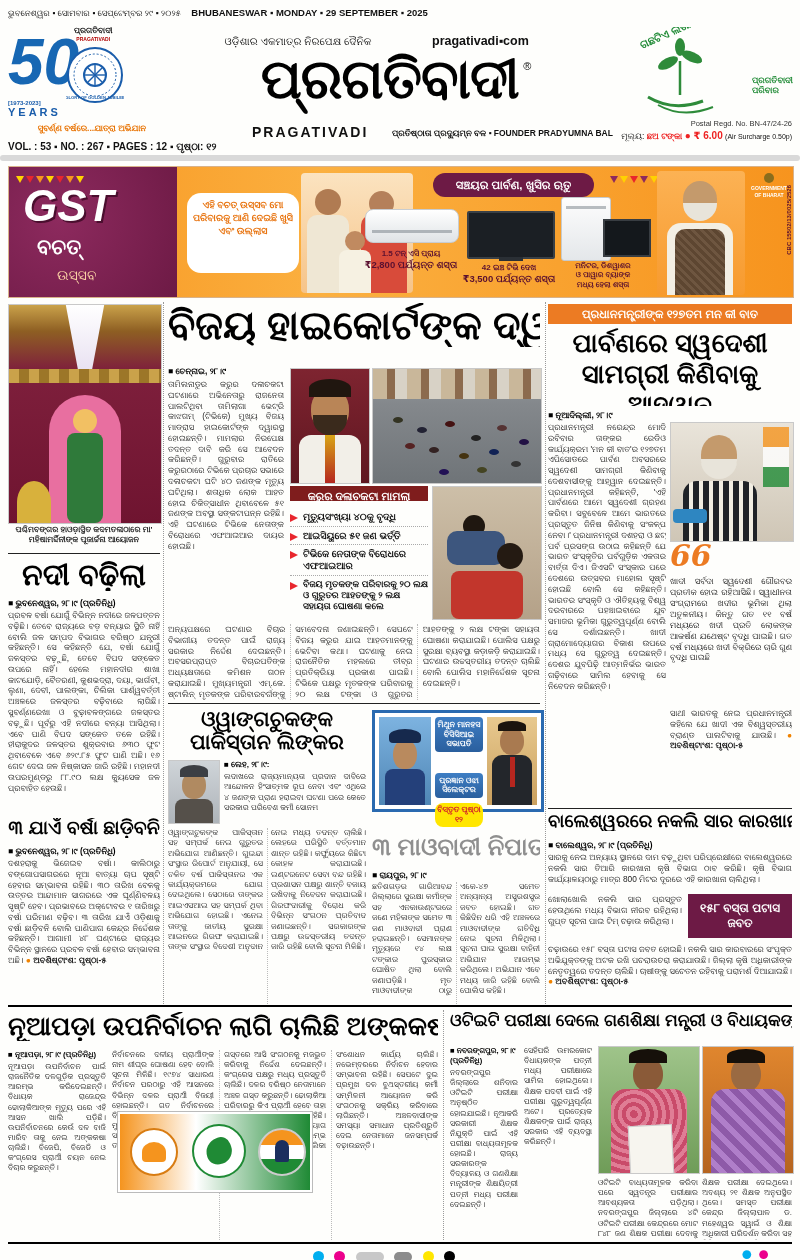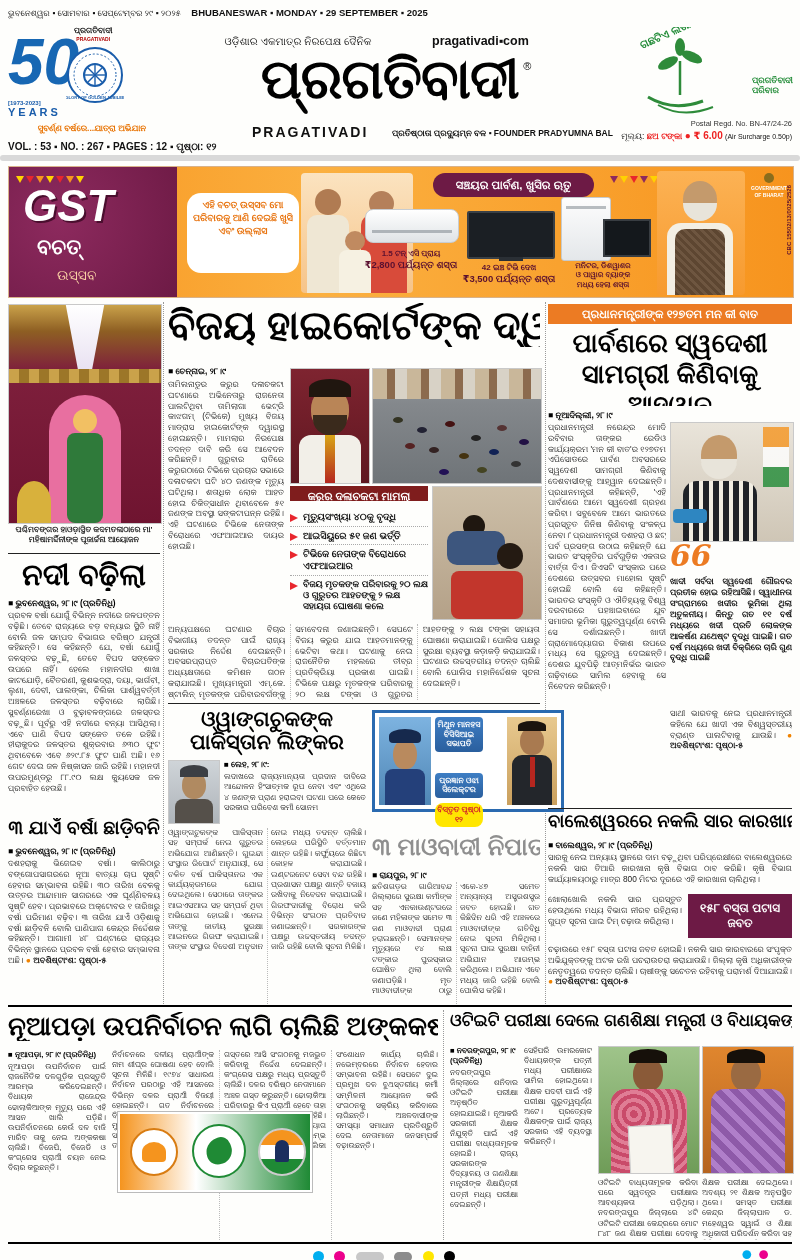--- a/index.html
+++ b/index.html
@@ -205,21 +205,21 @@
     <div class="abs" style="left:13px;top:10px;width:24px;height:28px;border-radius:50% 50% 46% 46%;background:#b08a61;"></div>
     <div class="abs" style="left:11px;top:4px;width:28px;height:12px;border-radius:50% 50% 0 0;background:#3c3f44;"></div>
     <div class="abs" style="left:6px;top:38px;width:38px;height:24px;border-radius:8px 8px 0 0;background:#55504a;"></div>
   </div>
   <div class="abs" style="left:224px;top:760px;width:142px;height:64px;">
     <div class="byline" style="font-size:8px;">■ ଲେହ, ୨୮।୯:</div>
     <div class="body-txt" style="font-size:7.9px;height:50px;">ଲଦାଖରେ ରାଜ୍ୟମାନ୍ୟତା ପ୍ରଦାନ ଦାବିରେ ଆନ୍ଦୋଳନ ହିଂସାତ୍ମକ ରୂପ ନେବା ଏବଂ ଏଥିରେ ୪ ଜଣଙ୍କ ପ୍ରାଣ ହରାଇବା ଘଟଣା ପରେ କେତେ ସରକାର ପରିବେଶ କର୍ମୀ ସୋନମ</div>
   </div>
   <div class="abs body-txt cols2" style="left:168px;top:828px;width:198px;height:176px;font-size:8px;">ଓ୍ୱାଙ୍ଗଚୁକଙ୍କ ପାକିସ୍ତାନ ସହ ସମ୍ପର୍କ ନେଇ ଗୁରୁତର ଅଭିଯୋଗ ଆଣିଛନ୍ତି। ଗୁଇନ୍ଦା ସଂସ୍ଥାର ରିପୋର୍ଟ ଅନୁଯାୟୀ, ସେ ଚଳିତ ବର୍ଷ ପାକିସ୍ତାନର ଏକ କାର୍ଯ୍ୟକ୍ରମରେ ଯୋଗ ଦେଇଥିଲେ। ସେଠାରେ ତାଙ୍କର ଆଇଏସଆଇ ସହ ସମ୍ପର୍କ ଥିବା ଅଭିଯୋଗ ହୋଇଛି। ଏନେଇ ତାଙ୍କୁ ଜାତୀୟ ସୁରକ୍ଷା ଆଇନରେ ଗିରଫ କରାଯାଇଛି। ତାଙ୍କ ସଂସ୍ଥାର ବିଦେଶୀ ଅନୁଦାନ ନେଇ ମଧ୍ୟ ତଦନ୍ତ ଚାଲିଛି। ଲେହରେ ପରିସ୍ଥିତି ବର୍ତ୍ତମାନ ଶାନ୍ତ ରହିଛି। କର୍ଫ୍ୟୁରେ କିଛିଟା କୋହଳ କରାଯାଇଛି। ଇଣ୍ଟରନେଟ ସେବା ବନ୍ଦ ରହିଛି। ପ୍ରଶାସନ ପକ୍ଷରୁ ଶାନ୍ତି ବଜାୟ ରଖିବାକୁ ନିବେଦନ କରାଯାଇଛି। ଗିରଫଦାରୀକୁ ବିରୋଧ କରି ବିଭିନ୍ନ ସଂଗଠନ ପ୍ରତିବାଦ ଜଣାଇଛନ୍ତି। ସରକାରଙ୍କ ପକ୍ଷରୁ ଉଚ୍ଚସ୍ତରୀୟ ତଦନ୍ତ ଜାରି ରହିଛି ବୋଲି ସୂଚନା ମିଳିଛି।</div>
 
-  <div class="abs" style="left:372px;top:710px;width:192px;height:102px;border:3px solid #2a6ab0;background:#fff;box-sizing:border-box;">
+  <div class="abs" style="left:372px;top:710px;width:172px;height:102px;border:3px solid #2a6ab0;background:#fff;box-sizing:border-box;">
     <div class="ph" style="left:4px;top:4px;width:52px;height:88px;background:linear-gradient(180deg,#7db3e0,#4f86b5);border:none;">
       <div class="abs" style="left:14px;top:22px;width:24px;height:30px;border-radius:50% 50% 44% 44%;background:#b9severus;background:#b98a5e;"></div>
       <div class="abs" style="left:10px;top:12px;width:32px;height:14px;border-radius:50% 50% 4px 4px;background:#16294d;"></div>
       <div class="abs" style="left:6px;top:52px;width:40px;height:36px;border-radius:8px 8px 0 0;background:#24407a;"></div>
     </div>
     <div class="abs" style="left:60px;top:4px;width:48px;">
       <div style="background:linear-gradient(180deg,#3e7ec4,#2a5f9e);color:#fff;font-weight:bold;font-size:8px;text-align:center;border-radius:4px;padding:3px 2px;line-height:1.2;">ମିଥୁନ ମାନହସ ବିସିସିଆଇ ସଭାପତି</div>
       <div style="background:linear-gradient(180deg,#3e7ec4,#2a5f9e);color:#fff;font-weight:bold;font-size:8px;text-align:center;border-radius:4px;padding:3px 2px;margin-top:21px;line-height:1.2;">ପ୍ରଜ୍ଞାନ ଓଝା ସିଲେକ୍ଟର</div>
       <div style="background:#ffe600;color:#d3202a;font-weight:bold;font-size:8px;text-align:center;border-radius:8px;padding:2px 1px;margin-top:5px;">ବିସ୍ତୃତ ପୃଷ୍ଠା ୧୨</div>
     </div>
@@ -240,21 +240,21 @@
   <div class="abs byline" style="left:548px;top:410px;width:244px;">■ ନୂଆଦିଲ୍ଲୀ, ୨୮।୯</div>
   <div class="abs body-txt" style="left:548px;top:422px;width:118px;height:382px;">ପ୍ରଧାନମନ୍ତ୍ରୀ ନରେନ୍ଦ୍ର ମୋଦି ରବିବାର ତାଙ୍କର ରେଡିଓ କାର୍ଯ୍ୟକ୍ରମ 'ମନ କୀ ବାତ'ର ୧୨୭ତମ ଏପିସୋଡରେ ପାର୍ବଣ ଅବସରରେ ସ୍ୱଦେଶୀ ସାମଗ୍ରୀ କିଣିବାକୁ ଦେଶବାସୀଙ୍କୁ ଆହ୍ୱାନ ଦେଇଛନ୍ତି। ପ୍ରଧାନମନ୍ତ୍ରୀ କହିଛନ୍ତି, 'ଏହି ପାର୍ବଣରେ ଆମେ ସ୍ୱଦେଶୀ ଗ୍ରହଣ କରିବା। ସବୁବେଳେ ଆମେ ଭାରତରେ ପ୍ରସ୍ତୁତ ଜିନିଷ କିଣିବାକୁ ସଂକଳ୍ପ ନେବା।' ପ୍ରଧାନମନ୍ତ୍ରୀ ଦଶହରା ଓ ଛଟ୍ ପର୍ବ ପ୍ରସଙ୍ଗ ଉଠାଇ କହିଛନ୍ତି ଯେ ଭାରତ ସଂସ୍କୃତିର ପର୍ବଗୁଡ଼ିକ ଏକତାର ବାର୍ତ୍ତା ଦିଏ। ଜିଏସଟି ସଂସ୍କାର ପରେ ଦେଶରେ ଉତ୍ସବର ମାହୋଲ ସୃଷ୍ଟି ହୋଇଛି ବୋଲି ସେ କହିଛନ୍ତି। ଭାରତର ସଂସ୍କୃତି ଓ ଐତିହ୍ୟକୁ ବିଶ୍ୱ ଦରବାରରେ ପହଞ୍ଚାଇବାରେ ଯୁବ ସମାଜର ଭୂମିକା ଗୁରୁତ୍ୱପୂର୍ଣ୍ଣ ବୋଲି ସେ ଦର୍ଶାଇଛନ୍ତି। ଖାଦୀ ଗ୍ରାମୋଦ୍ୟୋଗର ବିକାଶ ଉପରେ ମଧ୍ୟ ସେ ଗୁରୁତ୍ୱ ଦେଇଛନ୍ତି। ଦେଶର ଯୁବପିଢ଼ି ଆତ୍ମନିର୍ଭର ଭାରତ ଗଢ଼ିବାରେ ସାମିଲ ହେବାକୁ ସେ ନିବେଦନ କରିଛନ୍ତି।</div>
   <div class="ph" style="left:670px;top:422px;width:122px;height:118px;background:linear-gradient(180deg,#e9e4da,#cfc6b6);">
     <div class="abs" style="left:92px;top:4px;width:26px;height:60px;background:linear-gradient(180deg,#f5941e 33%,#fff 33% 66%,#1f8a35 66%);opacity:.8;"></div>
     <div class="abs" style="left:30px;top:12px;width:36px;height:40px;border-radius:50% 50% 44% 44%;background:#c49a6c;"></div>
     <div class="abs" style="left:30px;top:36px;width:36px;height:20px;border-radius:0 0 18px 18px;background:#e8e4da;"></div>
     <div class="abs" style="left:12px;top:58px;width:74px;height:60px;border-radius:14px 14px 0 0;background:repeating-linear-gradient(90deg,#1f2227 0 6px,#f1ede2 6px 10px);"></div>
     <div class="abs" style="left:2px;top:86px;width:34px;height:14px;border-radius:4px;background:#2e86c1;"></div>
   </div>
   <div class="abs" style="left:670px;top:544px;font-family:'DejaVu Serif',serif;font-style:italic;font-weight:bold;font-size:30px;line-height:.8;color:#ec7b23;">66</div>
-  <div class="abs body-txt" style="left:670px;top:576px;width:122px;height:128px;font-weight:bold;font-size:8.4px;color:#111;">ଖାଦୀ ସର୍ବଦା ସ୍ୱଦେଶୀ ଗୌରବର ପ୍ରତୀକ ହୋଇ ରହିଆସିଛି। ସ୍ୱାଧୀନତା ସଂଗ୍ରାମରେ ଖଦୀର ଭୂମିକା ଥିଲା ଅତୁଳନୀୟ। କିନ୍ତୁ ଗତ ୧୧ ବର୍ଷ ମଧ୍ୟରେ ଖଦୀ ପ୍ରତି ଲୋକଙ୍କ ଆକର୍ଷଣ ଯଥେଷ୍ଟ ବୃଦ୍ଧି ପାଇଛି। ଗତ ବର୍ଷ ମଧ୍ୟରେ ଖଦୀ ବିକ୍ରିରେ ଚାରି ଗୁଣ ବୃଦ୍ଧି ପାଇଛି</div>
+  <div class="abs body-txt" style="left:670px;top:576px;width:122px;height:128px;font-weight:normal;font-size:8.4px;color:#111;">ଖାଦୀ ସର୍ବଦା ସ୍ୱଦେଶୀ ଗୌରବର ପ୍ରତୀକ ହୋଇ ରହିଆସିଛି। ସ୍ୱାଧୀନତା ସଂଗ୍ରାମରେ ଖଦୀର ଭୂମିକା ଥିଲା ଅତୁଳନୀୟ। କିନ୍ତୁ ଗତ ୧୧ ବର୍ଷ ମଧ୍ୟରେ ଖଦୀ ପ୍ରତି ଲୋକଙ୍କ ଆକର୍ଷଣ ଯଥେଷ୍ଟ ବୃଦ୍ଧି ପାଇଛି। ଗତ ବର୍ଷ ମଧ୍ୟରେ ଖଦୀ ବିକ୍ରିରେ ଚାରି ଗୁଣ ବୃଦ୍ଧି ପାଇଛି</div>
   <div class="abs body-txt" style="left:670px;top:708px;width:122px;height:96px;">
     <span>ସାଥୀ ଭାରତକୁ ନେଇ ପ୍ରଧାନମନ୍ତ୍ରୀ କହିଲେ ଯେ ଖାଦୀ ଏକ ବିଶ୍ୱସ୍ତରୀୟ ବ୍ରାଣ୍ଡ ପାଲଟିବାକୁ ଯାଉଛି।</span>
     <span class="enddot">●</span>
     <span class="endmark">ଅବଶିଷ୍ଟାଂଶ: ପୃଷ୍ଠା-୫</span>
   </div>
   <div class="hrule" style="left:548px;top:808px;width:244px;"></div>
 
   <div class="abs hl" style="left:548px;top:812px;width:244px;text-align:center;font-size:18px;line-height:1.05;white-space:nowrap;overflow:hidden;">ବାଲେଶ୍ୱରରେ ନକଲି ସାର କାରଖାନା</div>
   <div class="abs byline" style="left:548px;top:840px;width:244px;">■ ବାଲେଶ୍ୱର, ୨୮।୯ (ପ୍ରତିନିଧି)</div>
   <div class="abs body-txt" style="left:548px;top:852px;width:244px;height:40px;">ସାରକୁ ନେଇ ଅନ୍ୟାୟ ସ୍ଥାନରେ ଦାମ ବଢ଼ୁଥିବା ପରିପ୍ରେକ୍ଷୀରେ ବାଲେଶ୍ୱରରେ ନକଲି ସାର ତିଆରି କାରଖାନା କୃଷି ବିଭାଗ ଠାବ କରିଛି। କୃଷି ବିଭାଗ କାର୍ଯ୍ୟାଳୟଠାରୁ ମାତ୍ର 800 ମିଟର ଦୂରରେ ଏହି କାରଖାନା ଚାଲିଥିଲା।</div>

